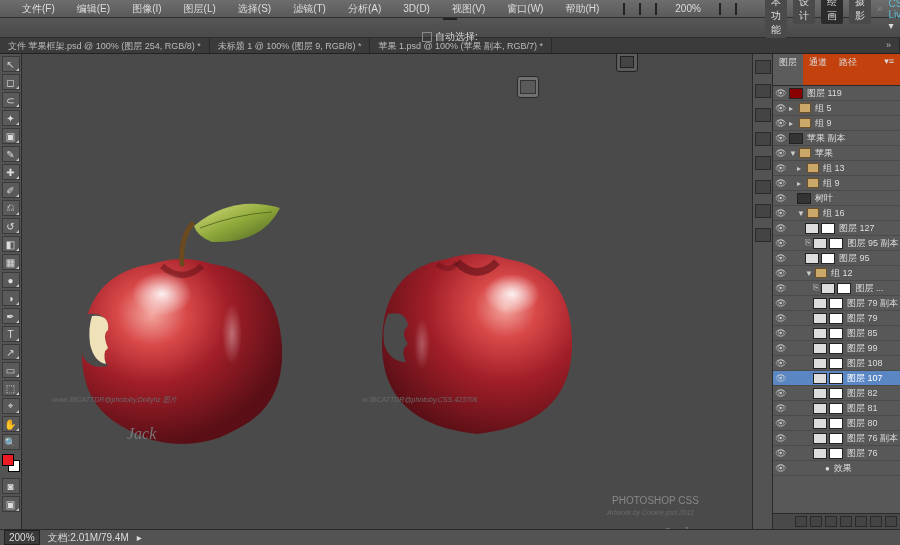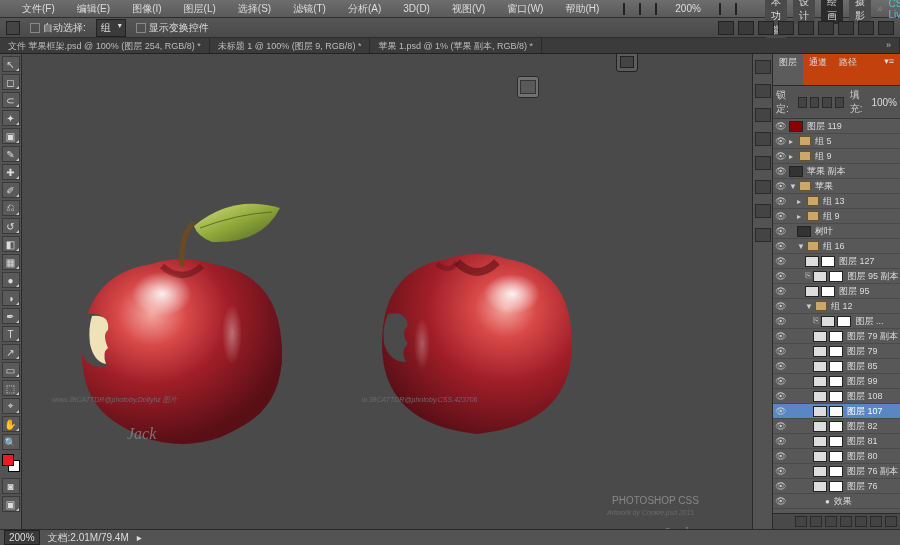--- a/index.html
+++ b/index.html
@@ -12,21 +12,21 @@
 .menubar .spacer { flex: 1; }
 .menubar .right-group { display: flex; gap: 6px; align-items: center; }
 .menubar .pill { background: #4a4a4a; padding: 1px 6px; border-radius: 2px; }
 .menubar .pill.active { background: #2b2b2b; }
 .menubar .cslive { color: #5dbcd2; }
 .win-btns { display: flex; gap: 2px; margin-left: 6px; }
 .win-btn { width: 16px; height: 12px; background: #ccc; border-radius: 2px; font-size: 9px; text-align: center; line-height: 12px; color: #333; }
 .win-btn.close { background: #d9534f; color: #fff; }
 
 
-.optbar { height: 20px; background: linear-gradient(#565656,#4a4a4a); border-bottom: 1px solid #2e2e2e; display: flex; align-items: center; padding: 0 6px; gap: 10px; color: #ddd; }
+.optbar { height: 20px; background: linear-gradient(#565656,#4a4a4a); border-bottom: 1px solid #2e2e2e; display: flex; align-items: center; padding: 0 6px; gap: 10px; color: #ddd; flex-direction: column; }
 .optbar .swatch { width: 14px; height: 14px; border: 1px solid #222; background: #fff; }
 .optbar .cb { width: 10px; height: 10px; border: 1px solid #888; display: inline-block; vertical-align: middle; margin-right: 3px; }
 .optbar .sel { background: #3a3a3a; border: 1px solid #222; padding: 1px 14px 1px 4px; position: relative; }
 .optbar .sel::after { content: "▾"; position: absolute; right: 3px; font-size: 8px; }
 .optbar .icongroup { display: flex; gap: 4px; margin-left: auto; }
 .optbar .ib { width: 16px; height: 14px; background: #3a3a3a; border: 1px solid #222; }
 
 
 .doctabs { height: 16px; background: #3b3b3b; display: flex; color: #bbb; border-bottom: 1px solid #222; }
 .doctab { padding: 2px 8px; border-right: 1px solid #2a2a2a; white-space: nowrap; overflow: hidden; font-size: 9px; }
@@ -140,21 +140,21 @@
     <div class="ib"></div>
     <div class="ib"></div>
     <div class="ib"></div>
     <div class="ib"></div>
   </div>
 </div>
 
 <div class="doctabs">
   <div class="doctab">文件 苹果框架.psd @ 100% (图层 254, RGB/8) *</div>
   <div class="doctab">未标题 1 @ 100% (图层 9, RGB/8) *</div>
-  <div class="doctab">苹果 1.psd @ 1% (苹果 副本, RGB/8) *</div>
+  <div class="doctab">苹果 1.psd @ 100% (苹果 副本, RGB/7) *</div>
   <div style="flex:1"></div>
   <div class="doctab">»</div>
 </div>
 
 <div class="workspace">
 
   <div class="tools">
     <div class="tool">↖<span class="tri"></span></div>
     <div class="tool">◻<span class="tri"></span></div>
     <div class="tool">⊂<span class="tri"></span></div>
@@ -267,30 +267,20 @@
   </div>
 
   <div class="panels">
     <div class="ptab-row">
       <div class="ptab active">图层</div>
       <div class="ptab">通道</div>
       <div class="ptab">路径</div>
       <div style="flex:1"></div>
       <div class="ptab">▾≡</div>
     </div>
-    <div class="lock-row">
-      <span class="lbl">锁定:</span>
-      <div class="li"></div>
-      <div class="li"></div>
-      <div class="li"></div>
-      <div class="li"></div>
-      <div style="flex:1"></div>
-      <span class="lbl">填充:</span>
-      <div class="pct">100%</div>
-    </div>
     <div class="layers" id="layers-list">
         <div class="layer">
           <span class="eye">👁</span>
           <span class="indent" style="width:0px"></span>
           <span class="thumb red"></span>
           <span class="name">图层 119</span>
         </div>
         <div class="layer">
           <span class="eye">👁</span>
           <span class="indent" style="width:0px"></span>

